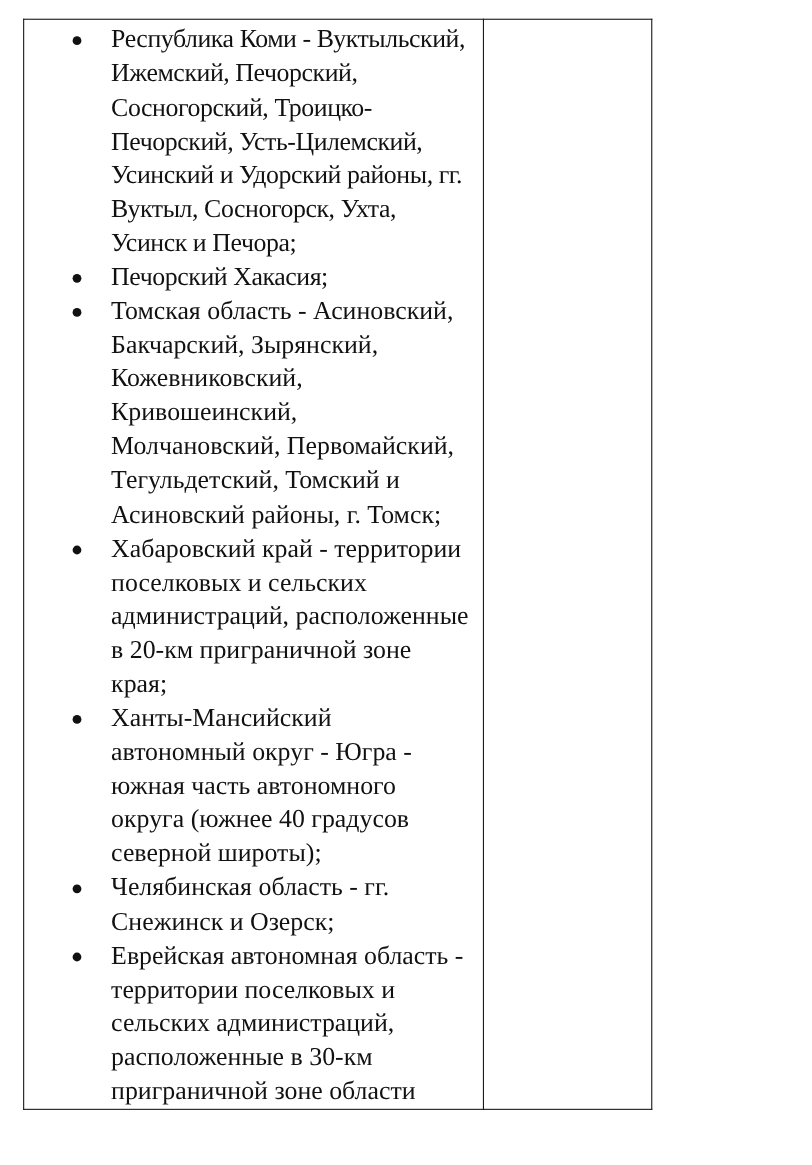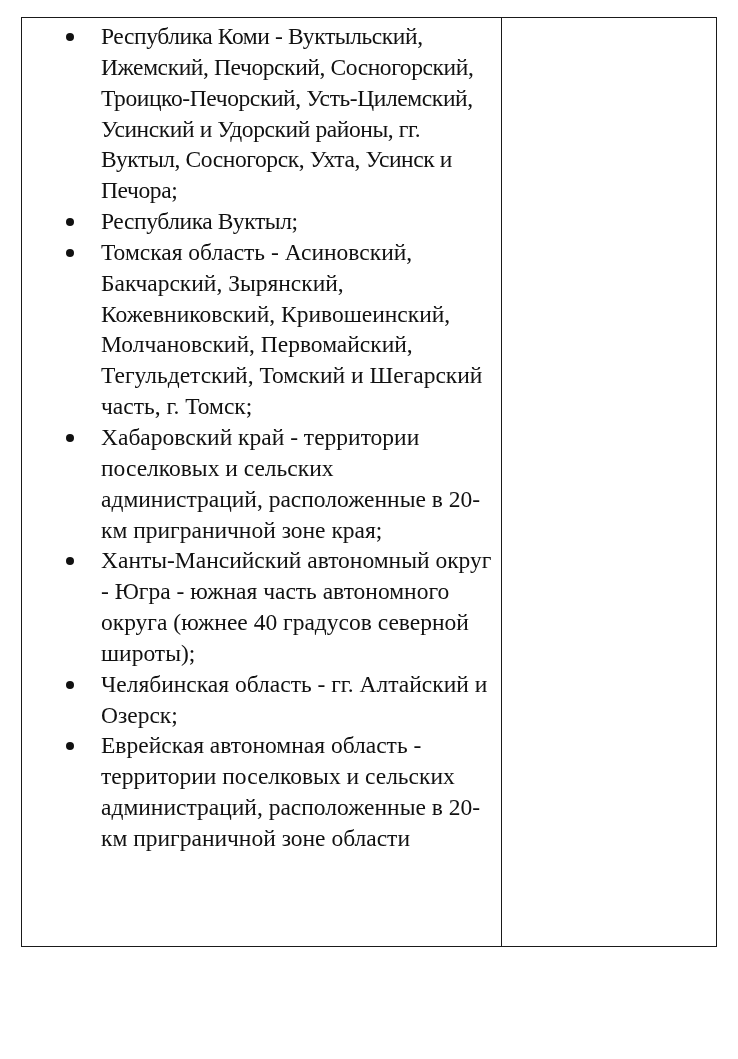--- a/index.html
+++ b/index.html
@@ -1,18 +1,18 @@
 <!DOCTYPE html>
 <html><head>
 <meta charset="utf-8">
 <style>
   html, body { margin:0; padding:0; background:#ffffff; }
   body { width:738px; height:1059px; position:relative; overflow:hidden;
          font-family:"Liberation Serif", serif; color:#111; }
-  .tbl { position:absolute; left:21px; top:17px; width:696px; border-collapse:collapse; }
+  .tbl { position:absolute; left:21px; top:17px; width:572px; border-collapse:collapse; }
   .tbl td { border:1.6px solid #1a1a1a; vertical-align:top; padding:0; }
   .c1 { width:480px; }
   .c2 { width:214px; text-align:center; }
   ul { list-style:none; margin:0; padding:3px 10px 0 0; }
   li { position:relative; padding-left:79px; font-size:23.5px; line-height:30.85px; }
   li .bullet { position:absolute; left:44px; top:12px; width:8px; height:8px; border-radius:50%; background:#111; }
   .row1 td { height:928px; }
   .row2 td { height:106px; }
   .justify { text-align:justify; text-align-last:left; }
   .coef { font-weight:bold; font-size:23.5px; line-height:30px; padding-top:4px; display:block; }
@@ -20,26 +20,26 @@
 </style>
 </head>
 <body>
 
 <table class="tbl">
   <tbody>
       <tr class="row1">
     <td class="c1">
       <ul>
         <li class="narrow"><span class="bullet"></span><span>Республика Коми - Вуктыльский, Ижемский, Печорский, Сосногорский, Троицко-Печорский, Усть-Цилемский, Усинский и Удорский районы, гг. Вуктыл, Сосногорск, Ухта, Усинск и Печора;</span></li>
-        <li class="narrow"><span class="bullet"></span><span>Республика Вуктыл;</span></li>
-        <li><span class="bullet"></span><span>Томская область - Асиновский, Бакчарский, Зырянский, Кожевниковский, Кривошеинский, Молчановский, Первомайский, Тегульдетский, Томский и Шегарский часть, г. Томск;</span></li>
+        <li class="narrow"><span class="bullet"></span><span>Печорский Хакасия;</span></li>
+        <li><span class="bullet"></span><span>Томская область - Асиновский, Бакчарский, Зырянский, Кожевниковский, Кривошеинский, Молчановский, Первомайский, Тегульдетский, Томский и Асиновский районы, г. Томск;</span></li>
         <li><span class="bullet"></span><span>Хабаровский край - территории поселковых и сельских администраций, расположенные в 20-км приграничной зоне края;</span></li>
         <li><span class="bullet"></span><span>Ханты-Мансийский автономный округ - Югра - южная часть автономного округа (южнее 40 градусов северной широты);</span></li>
-        <li><span class="bullet"></span><span>Челябинская область - гг. Алтайский и Озерск;</span></li>
-        <li><span class="bullet"></span><span>Еврейская автономная область - территории поселковых и сельских администраций, расположенные в 20-км приграничной зоне области</span></li>
+        <li><span class="bullet"></span><span>Челябинская область - гг. Снежинск и Озерск;</span></li>
+        <li><span class="bullet"></span><span>Еврейская автономная область - территории поселковых и сельских администраций, расположенные в 30-км приграничной зоне области</span></li>
       </ul>
     </td>
     <td class="c2">
       <span class="coef"></span>
     </td>
   </tr>
 </tbody>
   </table>
 
 </body></html>

